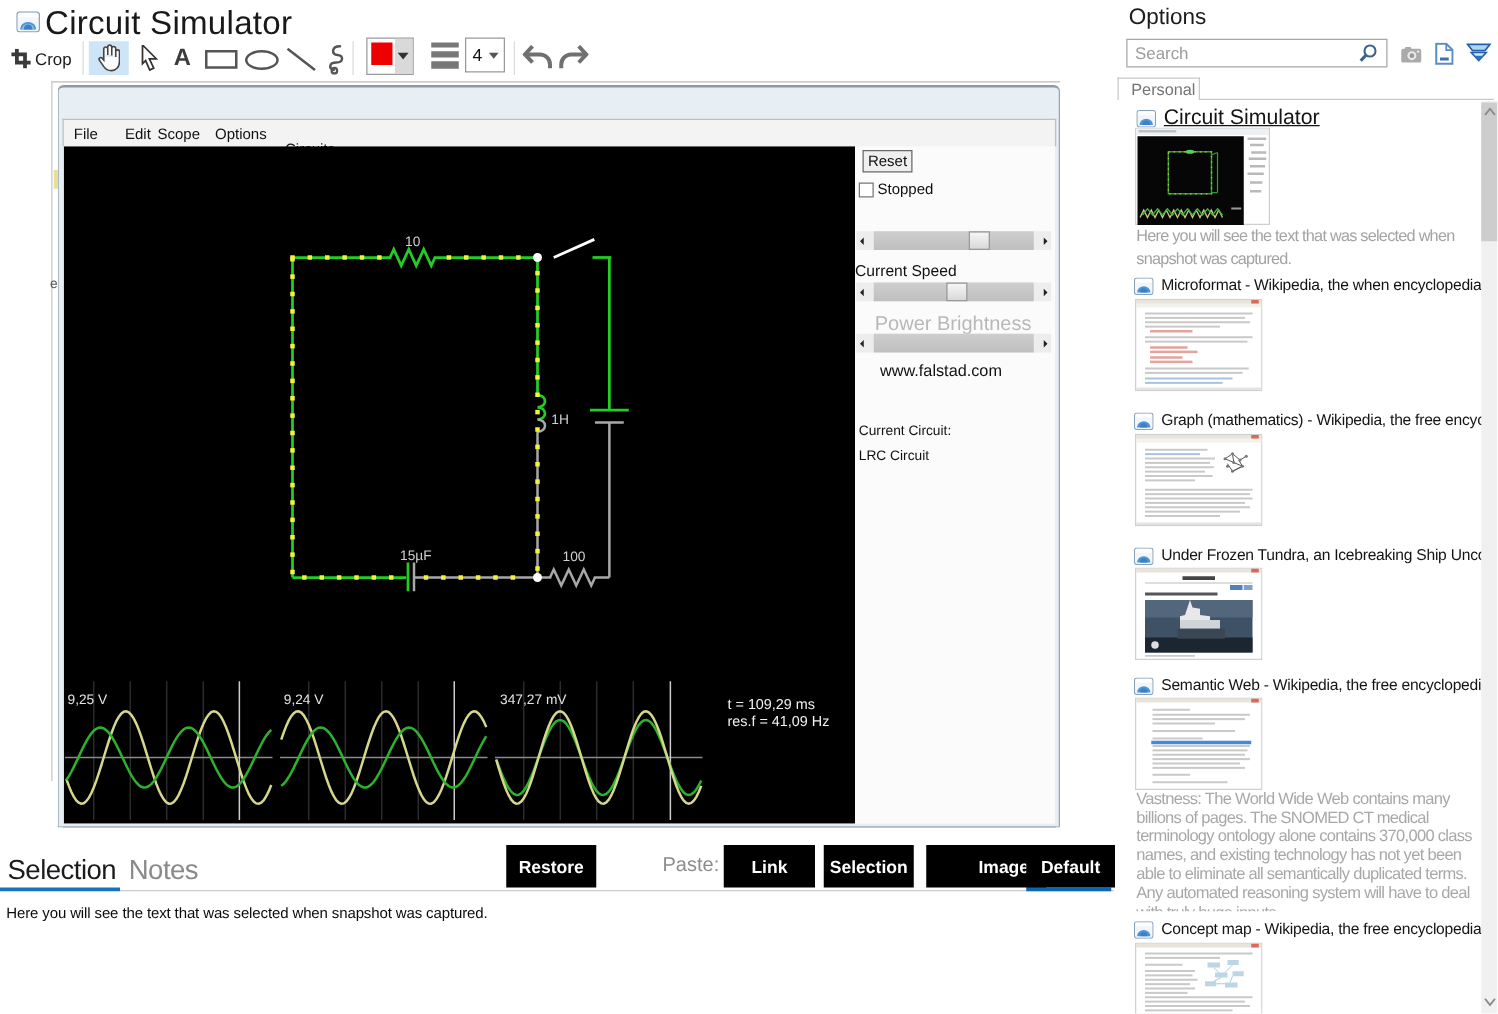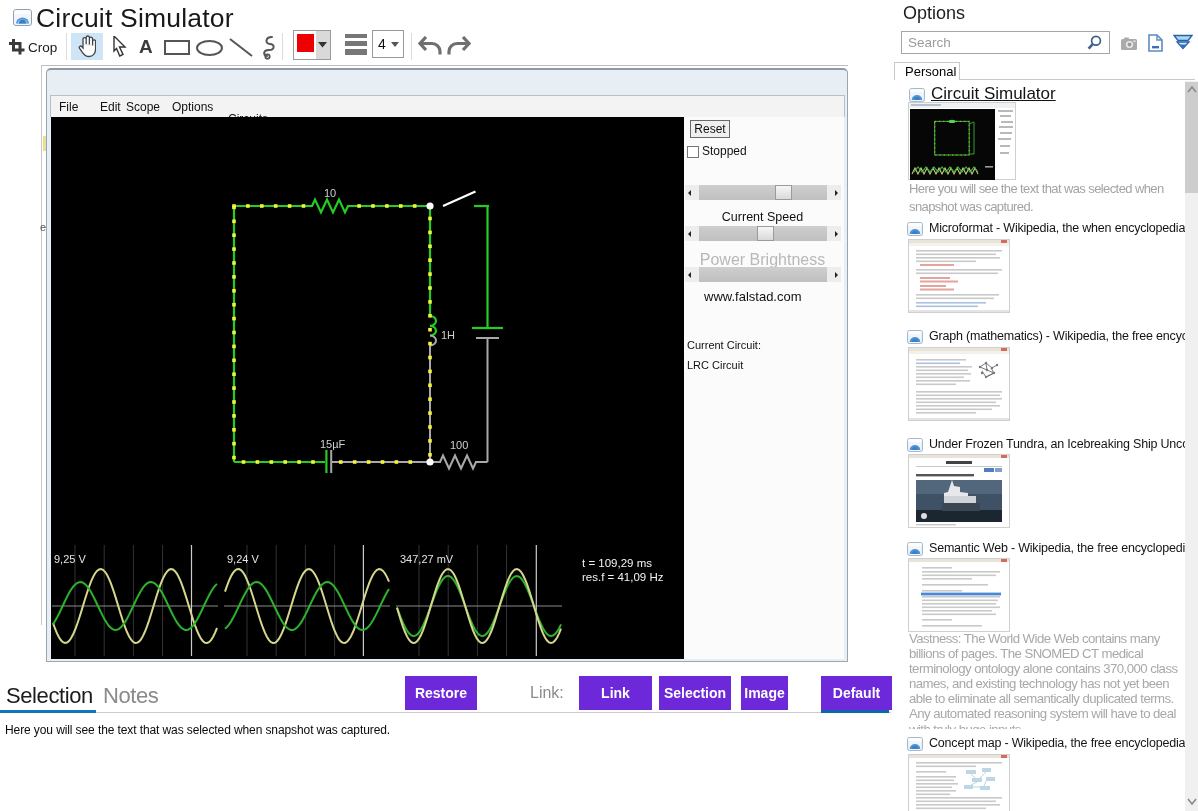--- a/index.html
+++ b/index.html
@@ -1,19 +1,19 @@
 <!DOCTYPE html>
 <html><head>
 <meta charset="utf-8">
 <style>
 html,body{margin:0;padding:0;background:#fff;}
 #app{position:relative;width:1198px;height:811px;background:#fff;overflow:hidden;
   font-family:"Liberation Sans",sans-serif;-webkit-font-smoothing:antialiased;}
 .abs{position:absolute;}
-.btn{position:absolute;background:#6d28d9;color:#fff;font-size:14px;font-weight:bold;
+.btn{position:absolute;background:#000000;color:#fff;font-size:14px;font-weight:bold;
   text-align:center;line-height:34px;height:34px;}
 .sbar{width:156px;height:15px;background:#ededed;position:absolute;}
 .sbar u{position:absolute;left:14px;right:14px;top:0;bottom:0;background:linear-gradient(#cecece,#bfbfbf);}
 .sbar:before,.sbar:after{content:"";position:absolute;top:4.5px;border:3.5px solid transparent;z-index:2;}
 .sbar:before{left:3px;border-right-color:#222;border-left-width:0;}
 .sbar:after{right:3px;border-left-color:#222;border-right-width:0;}
 .sbar i{position:absolute;top:0;width:17px;height:15px;background:linear-gradient(#f6f6f6,#d9d9d9);border:1px solid #9a9a9a;box-sizing:border-box;z-index:1;}
 .entry-t{position:absolute;font-size:12.5px;color:#141414;letter-spacing:-0.2px;white-space:nowrap;overflow:hidden;width:256px;}
 .thumb{position:absolute;left:18px;width:102px;}
 </style>
@@ -259,45 +259,45 @@
 
 <div id="simpanel" class="abs" style="left:684px;top:117px;width:160px;height:542px;background:#fbfbfb;font-size:12px;color:#111;">
   <div class="abs" style="left:6px;top:3px;width:40px;height:18px;background:#efefef;border:1px solid #6a6a6a;box-sizing:border-box;font-size:12px;text-align:center;line-height:16px;">Reset</div>
   <div class="abs" style="left:3px;top:29px;width:10px;height:10px;background:#fff;border:1px solid #777;"></div>
   <div class="abs" style="left:18px;top:27px;">Stopped</div>
   <div class="abs" style="left:0;top:68px;width:157px;text-align:center;font-size:12.5px;text-decoration:underline;">Simulation Speed</div>
   <div class="abs sbar" style="left:1px;top:68px;">
         <u></u>
         <i style="left:90px;"></i>
       </div>
-  <div class="abs" style="left:0;top:93px;width:157px;text-align:center;font-size:12.5px;">Current Speed</div>
+  <div class="abs" style="left:0;top:93px;width:157px;text-align:left;font-size:12.5px;">Current Speed</div>
   <div class="abs sbar" style="left:1px;top:109px;">
         <u></u>
         <i style="left:72px;"></i>
       </div>
   <div class="abs" style="left:0;top:134px;width:157px;text-align:center;font-size:16px;color:#b8b8b8;">Power Brightness</div>
   <div class="abs sbar" style="left:1px;top:150px;">
         <u></u>
       </div>
   <div class="abs" style="left:20px;top:172px;font-size:13px;">www.falstad.com</div>
   <div class="abs" style="left:3px;top:222px;font-size:11px;">Current Circuit:</div>
   <div class="abs" style="left:3px;top:242px;font-size:11px;">LRC Circuit</div>
 </div>
 <div class="abs" style="left:50px;top:659px;width:795px;height:3px;background:#e7eef4;border-bottom:1px solid #9aa7b2;box-sizing:border-box;"></div>
 
 <div class="abs" style="left:6px;top:683px;font-size:22px;color:#1b1b1b;letter-spacing:-0.4px;">Selection</div>
 <div class="abs" style="left:103px;top:683px;font-size:22px;color:#8a8a8a;letter-spacing:-0.4px;">Notes</div>
 <div class="abs" style="left:0;top:710px;width:96px;height:3px;background:#1474be;"></div>
 <div class="abs" style="left:96px;top:712px;width:795px;height:1px;background:#cccccc;"></div>
 <div class="abs" style="left:821px;top:710px;width:68px;height:3px;background:#0d67ae;"></div>
 <div class="btn" style="left:405px;top:676px;width:72px;">Restore</div>
-<div class="abs" style="left:530px;top:684px;font-size:16px;color:#8c8c8c;">Link:</div>
+<div class="abs" style="left:530px;top:684px;font-size:16px;color:#8c8c8c;">Paste:</div>
 <div class="btn" style="left:579px;top:676px;width:73px;text-align:center;">Link</div>
 <div class="btn" style="left:659px;top:676px;width:72px;">Selection</div>
-<div class="btn" style="left:741px;top:676px;width:47px;">Image</div>
+<div class="btn" style="left:741px;top:676px;width:68px;padding-left:28px;">Image</div>
 <div class="btn" style="left:821px;top:676px;width:71px;">Default</div>
 <div class="abs" style="left:5px;top:723px;font-size:12px;letter-spacing:-0.1px;color:#0a0a0a;">Here you will see the text that was selected when snapshot was captured.</div>
 
 <div id="sidebar" class="abs" style="left:890px;top:0;width:308px;height:811px;">
   <div class="abs" style="left:13px;top:3px;font-size:18px;color:#1c1c1c;">Options</div>
   <div class="abs" style="left:11px;top:31px;width:209px;height:23px;border:1px solid #a6a6a6;box-sizing:border-box;background:#fff;"></div>
   <div class="abs" style="left:18px;top:35px;font-size:13.5px;color:#9b9b9b;">Search</div>
   <svg class="abs" style="left:196px;top:35px" width="17" height="16" viewBox="0 0 17 16">
     <circle cx="10" cy="5.8" r="4.4" fill="none" stroke="#3e628c" stroke-width="1.7"></circle>
     <line x1="6.7" y1="9.2" x2="2.6" y2="13.6" stroke="#3e628c" stroke-width="2.6"></line>
@@ -314,21 +314,21 @@
     <path d="M9,1 v5 h5" fill="none" stroke="#5b8ac4" stroke-width="1.4"></path>
     <rect x="4" y="12" width="7" height="2.4" fill="#3e6eb0"></rect>
   </svg>
   <svg class="abs" style="left:283px;top:34px" width="20" height="16" viewBox="0 0 20 16">
     <path d="M1,1.5 h18 l-4,5 h-10 z" fill="#a8d8f4" stroke="#2760a8" stroke-width="1.3"></path>
     <path d="M4,8 h12 l-6,6.5 z" fill="#cfeafa" stroke="#2760a8" stroke-width="1.3"></path>
     <path d="M7,10.5 h6 l-3,3.6 z" fill="#2f6fc0"></path>
   </svg>
 
   <div class="abs" style="left:4px;top:62px;width:66px;height:18px;border:1px solid #c9c9c9;border-bottom:none;box-sizing:border-box;background:#fff;"></div>
-  <div class="abs" style="left:15px;top:64px;font-size:13px;color:#000000;">Personal</div>
+  <div class="abs" style="left:15px;top:64px;font-size:13px;color:#737373;">Personal</div>
   <div class="abs" style="left:70px;top:79px;width:235px;height:1px;background:#c9c9c9;"></div>
 
   <div class="abs" style="left:295px;top:81px;width:13px;height:730px;background:#f0f0f0;"></div>
   <div class="abs" style="left:295px;top:82px;width:13px;height:111px;background:#cdcdcd;"></div>
   <svg class="abs" style="left:297px;top:86px" width="10" height="7">
         <path d="M1,6 L5,1 L9,6" fill="none" stroke="#8a8a8a" stroke-width="1.6"></path>
       </svg>
   <svg class="abs" style="left:297px;top:798px" width="10" height="7">
         <path d="M1,1 L5,6 L9,1" fill="none" stroke="#8a8a8a" stroke-width="1.6"></path>
       </svg>

